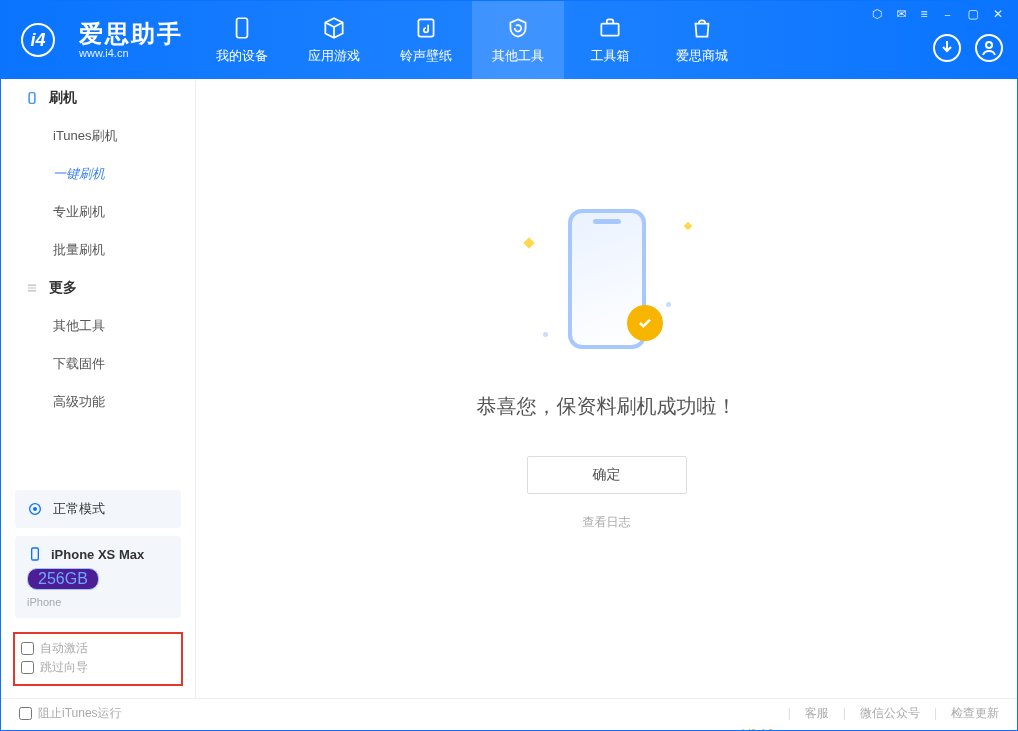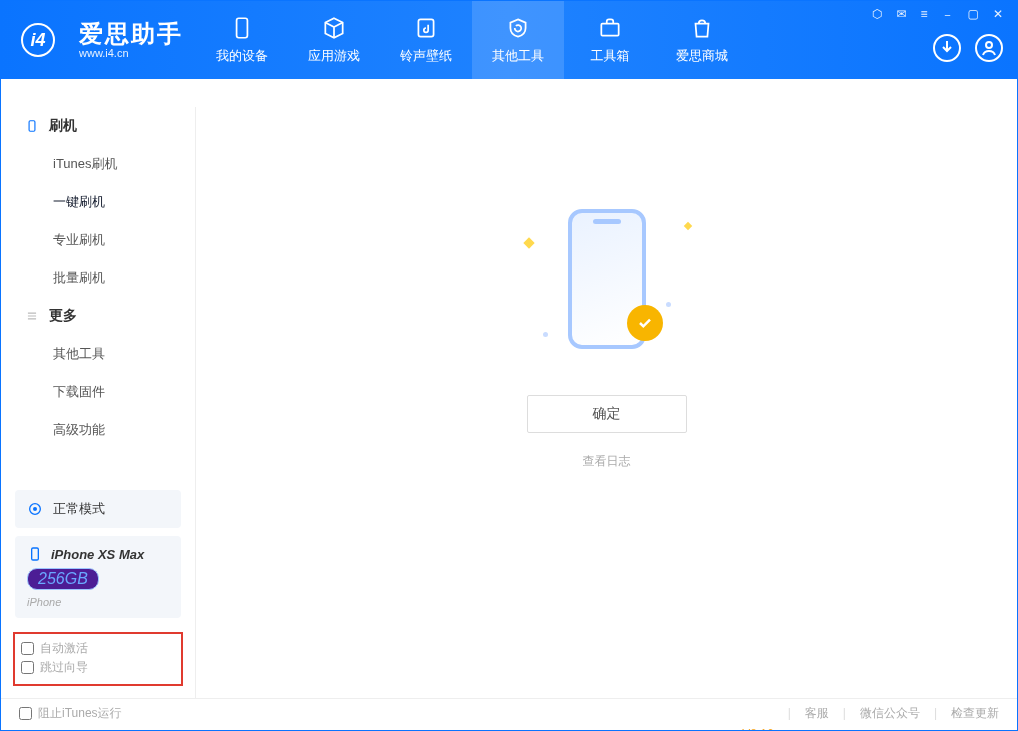--- a/index.html
+++ b/index.html
@@ -19,29 +19,29 @@
 .tab .ico svg { stroke: #fff; fill: none; stroke-width: 1.6; }
 .header-right { width: 170px; display: flex; flex-direction: column; align-items: flex-end; padding: 6px 14px 0 0; gap: 10px; }
 .winctrl { display: flex; gap: 14px; font-size: 12px; }
 .winctrl span { cursor: pointer; opacity: .9; }
 .usrctrl { display: flex; gap: 14px; }
 .usrctrl .circ { width: 28px; height: 28px; border: 2px solid #fff; border-radius: 50%; display: flex; align-items: center; justify-content: center; cursor: pointer; }
 .usrctrl .circ svg { stroke: #fff; fill: none; stroke-width: 2; }
 
 
 .body { display: flex; height: calc(100% - 78px - 32px); }
-.sidebar { width: 195px; border-right: 1px solid #eee; display: flex; flex-direction: column; margin-top: 28px; }
+.sidebar { width: 195px; border-right: 1px solid #eee; display: flex; flex-direction: column; }
 .sb-group-title { display: flex; align-items: center; gap: 10px; padding: 10px 24px; font-size: 14px; color: #333; font-weight: 600; }
 .sb-group-title .gico { width: 14px; height: 14px; display:flex; align-items:center; justify-content:center; }
 .sb-item { padding: 10px 24px 10px 52px; font-size: 13px; color: #555; cursor: pointer; }
-.sb-item.active { color: #0f172a; }
+.sb-item.active { color: #3b82f6; font-style: italic; }
 .sb-spacer { flex: 1; }
 .device-panel { margin: 6px 14px 14px; }
 .dp-mode { background: #f3f6fa; border-radius: 4px; padding: 10px 12px; display: flex; align-items:center; gap:10px; font-size: 13px; color:#333; }
-.dp-dev { background: #f3f6fa; border-radius: 4px; padding: 10px 12px; margin-top: 8px; font-style: italic; }
+.dp-dev { background: #f3f6fa; border-radius: 4px; padding: 10px 12px; margin-top: 8px; }
 .dp-name { font-size: 13px; font-weight: 700; color:#333; display:flex; align-items:center; gap:8px; }
 .dp-storage { margin-top: 6px; display:inline-block; font-size: 16px; color:#6aa8ff; border:1px solid #9ec7ff; background:#4c1d95; padding:1px 10px; border-radius: 10px; }
 .dp-platform { margin-top: 6px; font-size: 11px; color:#aaa; }
 .dp-mode svg, .dp-name svg { width:16px; height:16px; }
 
 .bottom-options { border: 2px solid #e03a2f; margin: 0 12px 12px; padding: 6px 6px; }
 .bottom-options label { display:inline-flex; align-items:center; gap:6px; margin-right: 14px; font-size: 12px; color:#aaa; cursor:pointer; }
 .bottom-options input { accent-color:#0a74ff; width:13px; height:13px; }
 
 
@@ -228,20 +228,21 @@
         <div class="sparkle sp2"></div>
       <div class="dot d1"></div>
         <div class="dot d2"></div>
       <div class="phone"></div>
       <div class="checkbadge">
           <svg viewBox="0 0 24 24" width="20" height="20">
             <path d="M6 12l4 4 8-8"></path>
           </svg>
         </div>
     </div>
+    <div class="success-title">恭喜您，保资料刷机成功啦！</div>
     <button class="ok-btn">确定</button>
     <div class="log-link">查看日志</div>
   </div>
 </div>
 
 <div class="statusbar">
   <label class="sb-left">
     <input type="checkbox" style="">
     <span>阻止iTunes运行</span>
   </label>

